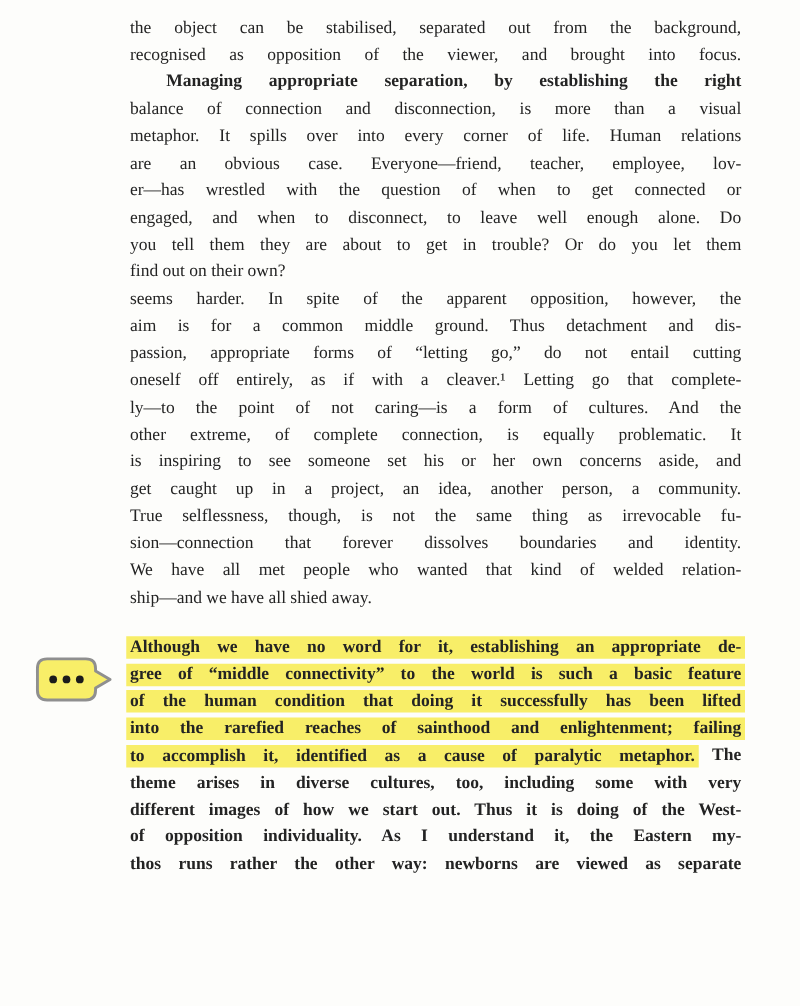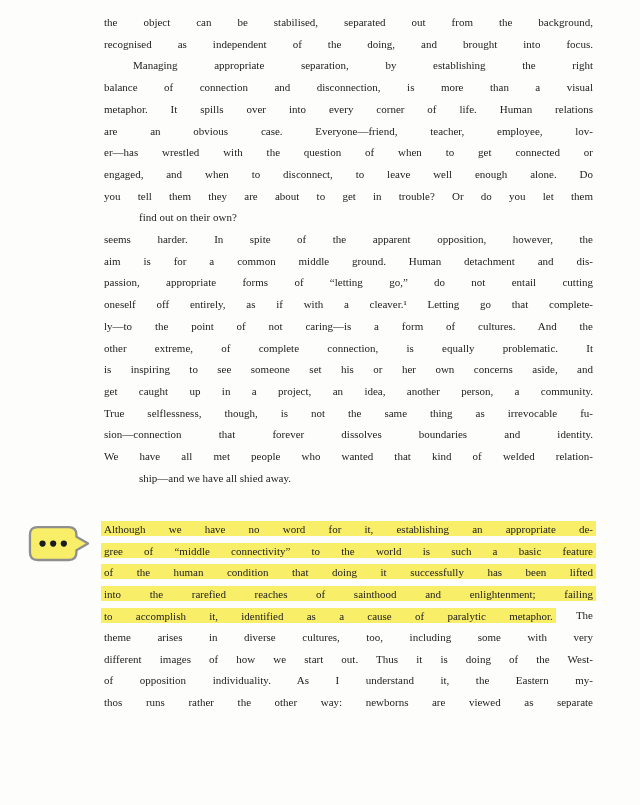--- a/index.html
+++ b/index.html
@@ -12,35 +12,34 @@
     font-family: "Liberation Serif", "DejaVu Serif", serif;
   }
   .text-col {
     position: absolute;
     left: 104px;
     top: 12px;
     width: 489px;
     color: var(--ink, #232323);
   }
   .paragraph { margin: 0; }
-  .paragraph.space-before { margin-top: 29px; }
+  .paragraph.space-before { margin-top: 18px; font-weight: bold; }
   .line {
-    font-size: 11px;
+    font-size: 14px;
     line-height: 21.7px;
     white-space: nowrap;
     text-align: justify;
     text-align-last: justify;
     text-justify: inter-word;
   }
   .line.short {
     text-align: right;
     text-align-last: left;
-    margin-left: 35px;
   }
-  .line.indent { text-indent: 29px; }
+  .line.indent { text-indent: 29px; font-weight: bold; }
   .hl {
     background: var(--hl, #f8ee68);
     padding: 1.5px 3px;
     margin: 0 -3px;
   }
   .note-bubble {
     position: absolute;
     left: 28px;
     top: 525px;
     width: 62px;
@@ -61,35 +60,35 @@
 <svg class="note-bubble" viewBox="0 0 64 40">
   <path class="bubble-shape" d="M10 2 H42 Q50 2 50 10 V12 L62 19 L50 26 V28 Q50 36 42 36 H10 Q2 36 2 28 V10 Q2 2 10 2 Z"></path>
   <circle class="bubble-dot" cx="15" cy="19" r="3.2"></circle>
   <circle class="bubble-dot" cx="26" cy="19" r="3.2"></circle>
   <circle class="bubble-dot" cx="37" cy="19" r="3.2"></circle>
 </svg>
 
 <div class="text-col">
     <div class="paragraph">
       <div class="line"><span>the object can be stabilised, separated out from the background,</span></div>
-      <div class="line"><span>recognised as independent of the doing, and brought into focus.</span></div>
+      <div class="line"><span>recognised as opposition of the viewer, and brought into focus.</span></div>
     </div>
     <div class="paragraph">
       <div class="line indent"><span>Managing appropriate separation, by establishing the right</span></div>
       <div class="line"><span>balance of connection and disconnection, is more than a visual</span></div>
       <div class="line"><span>metaphor. It spills over into every corner of life. Human relations</span></div>
       <div class="line"><span>are an obvious case. Everyone—friend, teacher, employee, lov-</span></div>
       <div class="line"><span>er—has wrestled with the question of when to get connected or</span></div>
       <div class="line"><span>engaged, and when to disconnect, to leave well enough alone. Do</span></div>
       <div class="line"><span>you tell them they are about to get in trouble? Or do you let them</span></div>
       <div class="line short"><span>find out on their own?</span></div>
     </div>
     <div class="paragraph">
       <div class="line"><span>seems harder. In spite of the apparent opposition, however, the</span></div>
-      <div class="line"><span>aim is for a common middle ground. Human detachment and dis-</span></div>
+      <div class="line"><span>aim is for a common middle ground. Thus detachment and dis-</span></div>
       <div class="line"><span>passion, appropriate forms of “letting go,” do not entail cutting</span></div>
       <div class="line"><span>oneself off entirely, as if with a cleaver.¹ Letting go that complete-</span></div>
       <div class="line"><span>ly—to the point of not caring—is a form of cultures. And the</span></div>
       <div class="line"><span>other extreme, of complete connection, is equally problematic. It</span></div>
       <div class="line"><span>is inspiring to see someone set his or her own concerns aside, and</span></div>
       <div class="line"><span>get caught up in a project, an idea, another person, a community.</span></div>
       <div class="line"><span>True selflessness, though, is not the same thing as irrevocable fu-</span></div>
       <div class="line"><span>sion—connection that forever dissolves boundaries and identity.</span></div>
       <div class="line"><span>We have all met people who wanted that kind of welded relation-</span></div>
       <div class="line short"><span>ship—and we have all shied away.</span></div>

